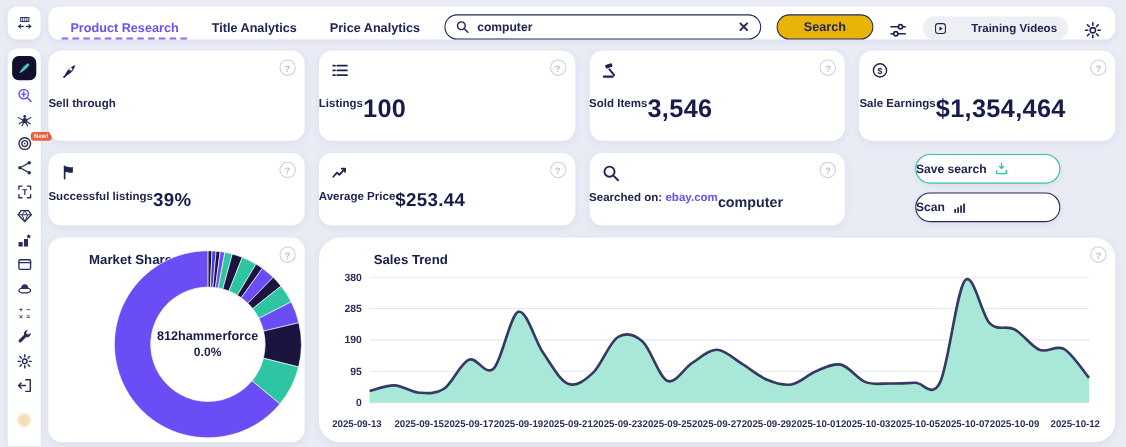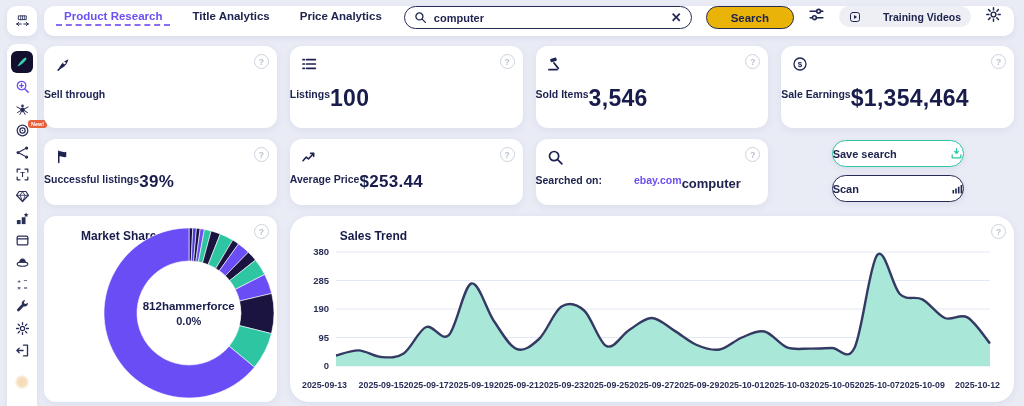--- a/index.html
+++ b/index.html
@@ -8,21 +8,21 @@
     background:#e9ecf5;
     font-family:"Liberation Sans",sans-serif;
     color:#20254f;
     -webkit-font-smoothing:antialiased;
   }
   .card{background:#fff;border-radius:12px;box-shadow:0 2px 8px rgba(40,50,110,.07);}
   
   .collapse-btn{position:absolute;left:7px;top:6px;width:30px;height:30px;border-radius:9px;
     background:#fff;box-shadow:0 2px 6px rgba(40,50,110,.08);display:flex;align-items:center;justify-content:center;color:#2a2f58;}
   .topbar{position:absolute;left:44px;top:6px;width:970px;height:30px;border-radius:10px;background:#fff;
-    box-shadow:0 2px 6px rgba(40,50,110,.08);display:flex;align-items:flex-start;padding:0 12px;box-sizing:border-box;gap:14px;}
+    box-shadow:0 2px 6px rgba(40,50,110,.08);display:flex;align-items:flex-end;padding:0 12px;box-sizing:border-box;gap:14px;}
   .tab{font-size:11.5px;font-weight:bold;color:#20254f;padding:4px 8px;white-space:nowrap;cursor:pointer;}
   .tab.active{color:#6e4ff2;border-bottom:2px dashed #8a6bf5;padding-bottom:2px;}
   .searchpill{flex:1;max-width:420px;height:21px;border:1.4px solid #262b56;border-radius:12px;
     display:flex;align-items:center;padding:0 9px;gap:7px;background:#fff;min-width:200px;}
   .searchpill .q{font-size:11px;font-weight:bold;color:#1d2250;flex:1;}
   .clear-x{font-size:13px;font-weight:bold;color:#262b56;line-height:1;cursor:pointer;}
   .search-btn{height:23px;border:1.6px solid #262b56;border-radius:13px;background:#eab308;
     padding:0 24px;font-size:11.5px;font-weight:bold;color:#20254f;display:flex;align-items:center;cursor:pointer;}
   .icon{display:inline-flex;align-items:center;justify-content:center;}
   .icon svg{display:block;}
@@ -41,24 +41,24 @@
   .content{position:absolute;left:44px;top:46px;width:970px;
     display:grid;grid-template-columns:repeat(4,1fr);grid-template-rows:82px 66px 186px;gap:11px 13px;}
   .stat{position:relative;display:flex;align-items:center;box-sizing:border-box;padding-top:13px;}
   .stat .lbl{font-size:10.5px;font-weight:bold;color:#1d2250;}
   .stat .val{font-size:23px;font-weight:bold;color:#171c4a;margin-top:9px;letter-spacing:.3px;}
   .stat.small .val{font-size:17px;margin-top:7px;}
   .stat .card-icon{position:absolute;left:11px;top:10px;color:#1d2250;}
   .qmark{position:absolute;right:8px;top:8px;width:13px;height:13px;border:1.4px solid #ccd2de;border-radius:50%;
     font-size:8.5px;font-weight:bold;color:#b9c0ce;display:flex;align-items:center;justify-content:center;}
   .searched .line1{font-size:10.5px;font-weight:bold;margin-top:2px;}
-  .searched .site{color:#6e4ff2;margin-left:29px;}
+  .searched .site{color:#6e4ff2;}
   .searched .term{font-size:13px;font-weight:bold;margin-top:10px;}
   .btncell{display:flex;flex-direction:column;align-items:center;gap:8px;padding-top:1px;}
-  .pill-btn{height:27px;width:132px;border-radius:15px;background:#fff;display:flex;align-items:center;justify-content:space-between;
+  .pill-btn{height:27px;width:132px;border-radius:15px;background:#fff;display:flex;align-items:center;justify-content:flex-start;
     gap:7px;font-size:11px;font-weight:bold;color:#20254f;box-shadow:0 2px 6px rgba(40,50,110,.08);cursor:pointer;box-sizing:border-box;}
   .pill-btn.save{border:1.6px solid #2ec5a2;}
   .pill-btn.scan{border:1.6px solid #262b56;}
   
   .market{grid-column:1;position:relative;}
   .market .title,.trendcard .title{font-size:12px;font-weight:bold;color:#171c4a;}
   .market .title{position:absolute;left:13px;top:13px;margin-left:24px;}
   .donut-wrap{position:absolute;right:0px;top:9px;width:176px;height:176px;}
   .donut-center{position:absolute;inset:0;display:flex;flex-direction:column;align-items:center;justify-content:center;text-align:center;}
   .donut-center .nm{font-size:11.5px;font-weight:bold;color:#171c4a;}

